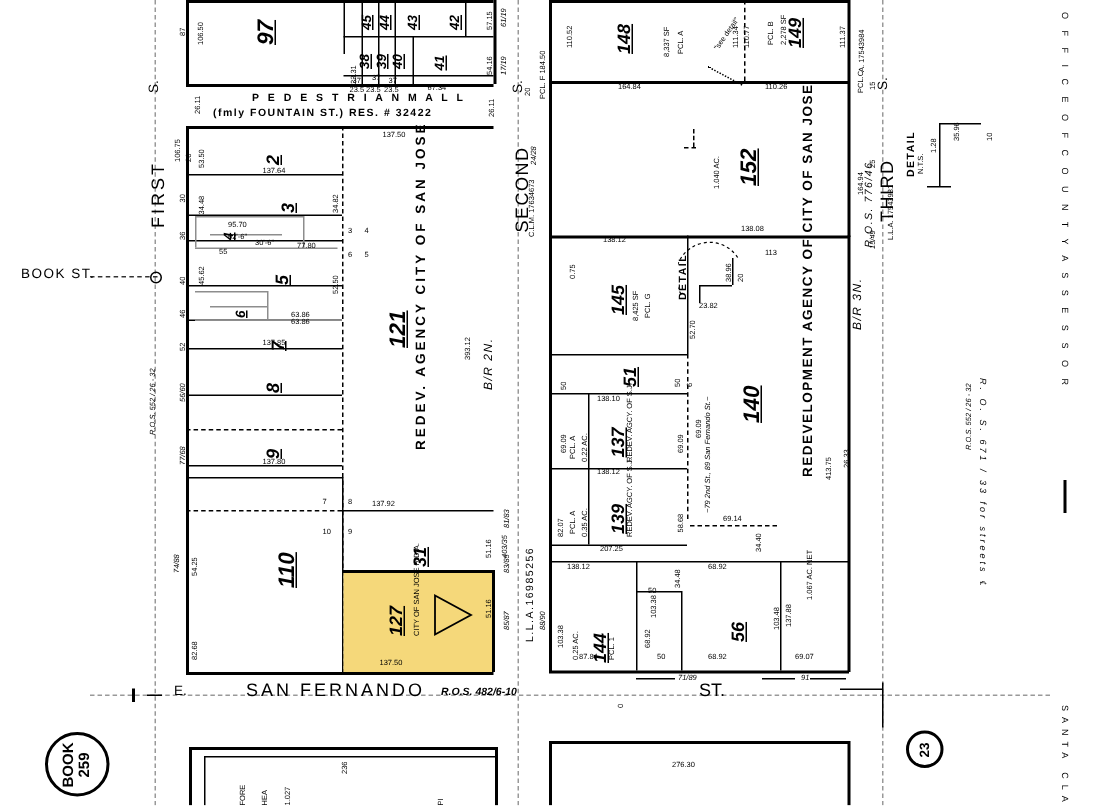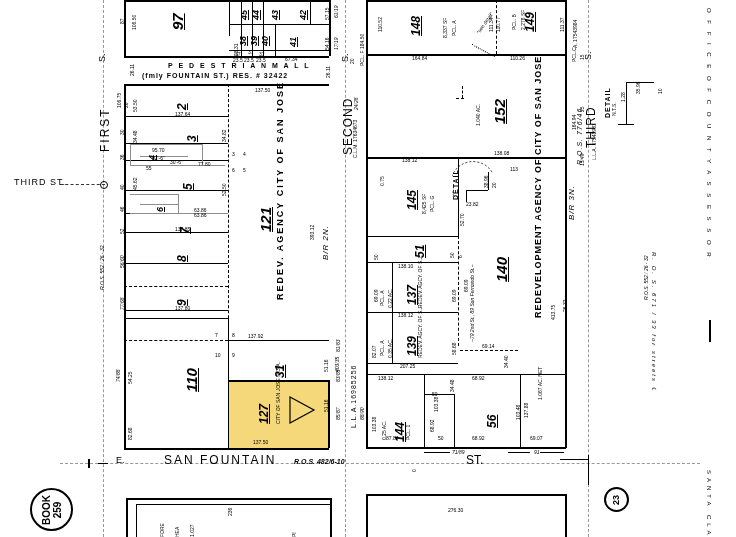--- a/index.html
+++ b/index.html
@@ -66,21 +66,21 @@
 
   <div class="circle" style="left:30px;top:488px;width:39px;height:39px;">
     <div style="position:absolute;left:50%;top:50%;transform:rotate(-90deg) translate(-50%,-50%);transform-origin:0 0;text-align:center;">
       <div style="font-size:10px;">BOOK</div>
       <div style="font-size:10px;">259</div>
     </div>
   </div>
 
   <div class="dash-v" style="left:103px;top:0px;height:537px;border-left-color:#999;"></div>
   <div class="dash-h" style="left:60px;top:184px;width:45px;border-top-color:#333;"></div>
-  <div class="t md sp1" style="left:14px;top:178px;">THIRD  ST.</div>
+  <div class="t md sp1" style="left:14px;top:178px;">BOOK  ST.</div>
   <div style="position:absolute;left:100px;top:181px;width:6px;height:6px;border:1px solid #000;border-radius:50%;"></div>
 
   <div class="t md" style="left:98px;top:62px;transform:rotate(-90deg);transform-origin:0 0;">S.</div>
   <div class="t lg sp2" style="left:99px;top:152px;transform:rotate(-90deg);transform-origin:0 0;">FIRST</div>
   <div class="t tiny i" style="left:100px;top:290px;transform:rotate(-90deg);transform-origin:0 0;">R.O.S. 552 / 26 - 32</div>
 
   <div class="dash-v" style="left:345px;top:0px;height:537px;border-left-color:#999;"></div>
   <div class="t md" style="left:341px;top:62px;transform:rotate(-90deg);transform-origin:0 0;">S.</div>
   <div class="t lg sp1" style="left:342px;top:155px;transform:rotate(-90deg);transform-origin:0 0;">SECOND</div>
   <div class="t tiny" style="left:353px;top:158px;transform:rotate(-90deg);transform-origin:0 0;">C.L.M. 17634673</div>
@@ -377,21 +377,21 @@
   <div class="ln h" style="left:540px;top:452px;width:24px;"></div>
 
   <div class="t sm" style="left:350px;top:428px;transform:rotate(-90deg);transform-origin:0 0;letter-spacing:1px;">L.L.A.16985256</div>
   <div class="t tiny i" style="left:360px;top:420px;transform:rotate(-90deg);transform-origin:0 0;">88/90</div>
   <div class="t tiny" style="left:434px;top:412px;transform:rotate(-90deg);transform-origin:0 0;">103.38</div>
   <div class="ln h" style="left:376px;top:376px;width:0;"></div>
 
   <div class="dash-h" style="left:60px;top:463px;width:640px;border-top-color:#999;"></div>
   <div class="ln h" style="left:88px;top:459px;width:2px;height:9px;"></div>
   <div class="t md" style="left:116px;top:456px;">E.</div>
-  <div class="t lg sp2" style="left:164px;top:454px;">SAN  FOUNTAIN</div>
+  <div class="t lg sp2" style="left:164px;top:454px;">SAN  FERNANDO</div>
   <div class="t sm i b" style="left:294px;top:458px;">R.O.S. 482/6-10</div>
   <div class="t lg" style="left:466px;top:454px;">ST.</div>
   <div class="t tiny" style="left:412px;top:472px;transform:rotate(-90deg);transform-origin:0 0;">0</div>
   <div class="ln h" style="left:560px;top:459px;width:28px;height:1px;"></div>
   <div class="ln v" style="left:588px;top:455px;height:30px;"></div>
 
   <div class="ln h2" style="left:126px;top:498px;width:205px;"></div>
   <div class="ln v2" style="left:126px;top:498px;height:39px;"></div>
   <div class="ln v" style="left:136px;top:504px;height:33px;"></div>
   <div class="ln v2" style="left:330px;top:498px;height:39px;"></div>

